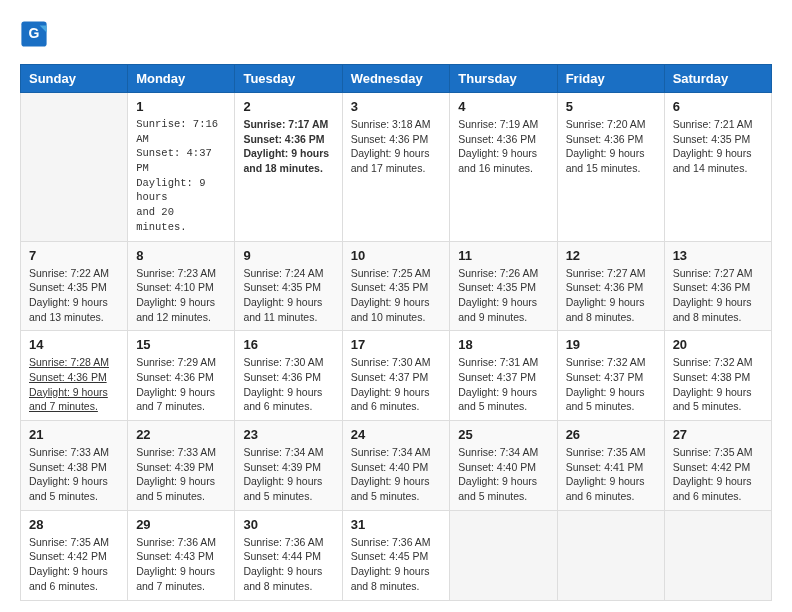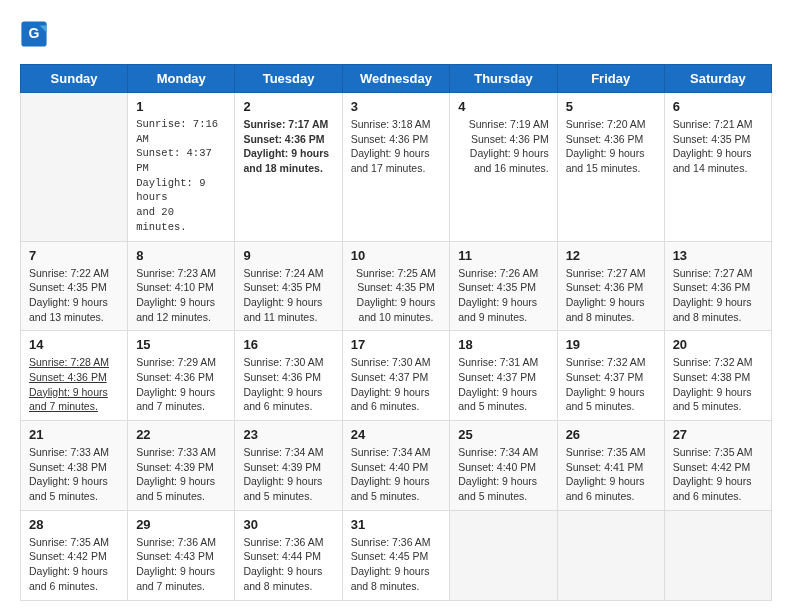--- a/index.html
+++ b/index.html
@@ -52,21 +52,21 @@
       width: 100%;
       border-collapse: collapse;
       border: 1px solid #ccc;
     }
     .calendar th {
       background-color: #1a6fc4;
       color: #fff;
       font-size: 13px;
       font-weight: bold;
       padding: 6px 8px;
-      text-align: center;
+      text-align: left;
       border: 1px solid #1560a8;
     }
     .calendar td {
       vertical-align: top;
       padding: 6px 8px;
       border: 1px solid #ddd;
       font-size: 11px;
       color: #333;
       width: 108px;
       min-height: 80px;
@@ -139,21 +139,21 @@
         </td>
         <td>
           <span class="day-number">3</span>
           <div class="day-info" style="white-space: pre-line;">Sunrise: 3:18 AM
 Sunset: 4:36 PM
 Daylight: 9 hours
 and 17 minutes.</div>
         </td>
         <td>
           <span class="day-number">4</span>
-          <div class="day-info" style="white-space: pre-line; text-align: right;">Sunrise: 7:19 AM
+          <div class="day-info" style="white-space: pre-line;">Sunrise: 7:19 AM
 Sunset: 4:36 PM
 Daylight: 9 hours
 and 16 minutes.</div>
         </td>
         <td>
           <span class="day-number">5</span>
           <div class="day-info" style="white-space: pre-line;">Sunrise: 7:20 AM
 Sunset: 4:36 PM
 Daylight: 9 hours
 and 15 minutes.</div>
@@ -183,21 +183,21 @@
         </td>
         <td>
           <span class="day-number">9</span>
           <div class="day-info" style="white-space: pre-line;">Sunrise: 7:24 AM
 Sunset: 4:35 PM
 Daylight: 9 hours
 and 11 minutes.</div>
         </td>
         <td>
           <span class="day-number">10</span>
-          <div class="day-info" style="white-space: pre-line; text-align: center;">Sunrise: 7:25 AM
+          <div class="day-info" style="white-space: pre-line;">Sunrise: 7:25 AM
 Sunset: 4:35 PM
 Daylight: 9 hours
 and 10 minutes.</div>
         </td>
         <td>
           <span class="day-number">11</span>
           <div class="day-info" style="white-space: pre-line;">Sunrise: 7:26 AM
 Sunset: 4:35 PM
 Daylight: 9 hours
 and 9 minutes.</div>

